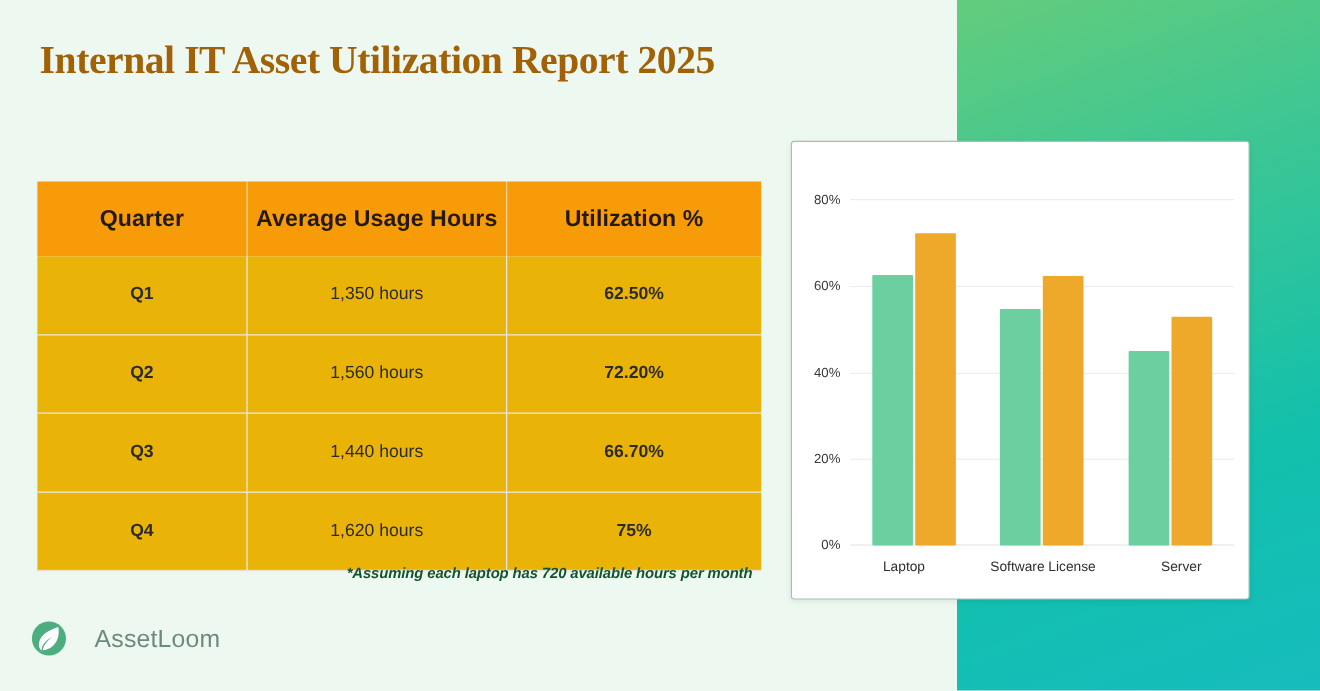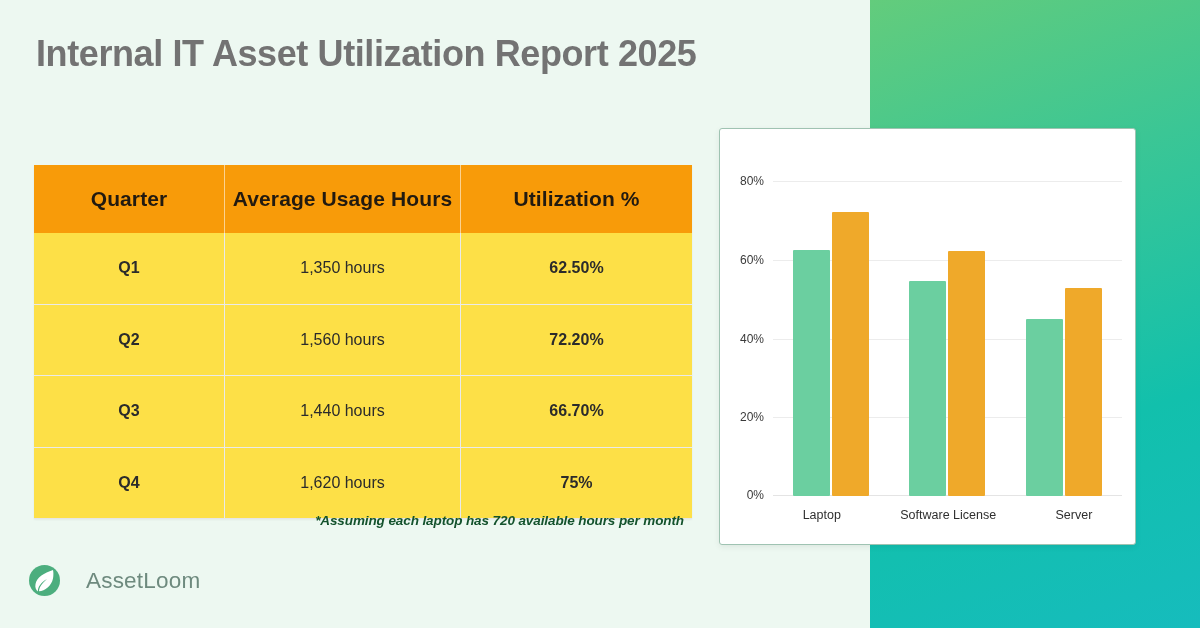--- a/index.html
+++ b/index.html
@@ -30,22 +30,22 @@
   }
 
   
   .page-title {
     position: absolute;
     left: 36px;
     top: 33px;
     font-size: 36px;
     font-weight: bold;
     letter-spacing: -0.4px;
-    color: #737373;
-    font-family: Liberation Sans, sans-serif;
+    color: #a16207;
+    font-family: Liberation Serif, serif;
     white-space: nowrap;
   }
 
   
   .table-wrap {
     position: absolute;
     left: 34px;
     top: 165px;
     width: 650px;
   }
@@ -64,21 +64,21 @@
     text-align: center;
     border-right: 1px solid rgba(255,255,255,0.55);
     letter-spacing: 0.1px;
   }
   table.data-table th:last-child { border-right: none; }
   table.data-table td {
     height: 68.5px;
     text-align: center;
     font-size: 16px;
     color: #2B2B2B;
-    background: #fde047;
+    background: #eab308;
     border-right: 1px solid #EAEAEA;
     border-bottom: 1px solid #EAEAEA;
   }
   table.data-table td:last-child { border-right: none; }
   table.data-table tr:last-child td { border-bottom: 1px solid #E6E6E6; }
   td.col-quarter {
     background: #FDF8EF;
     font-weight: bold;
     font-size: 16.5px;
     color: #15120E;

